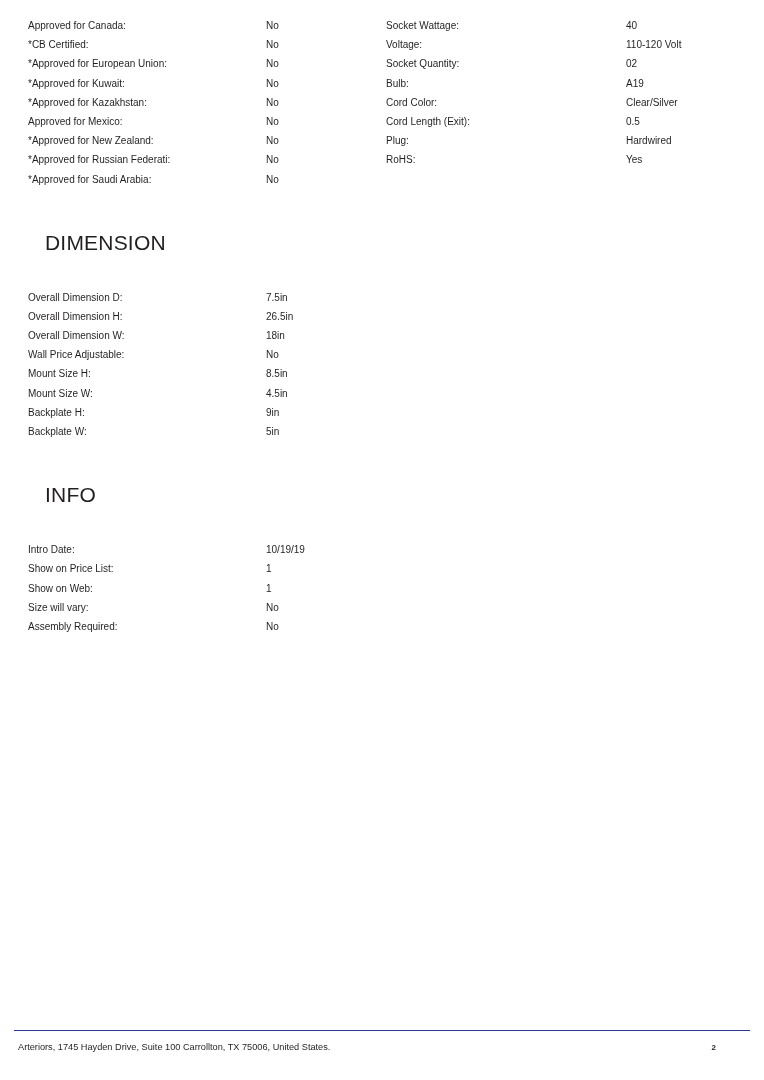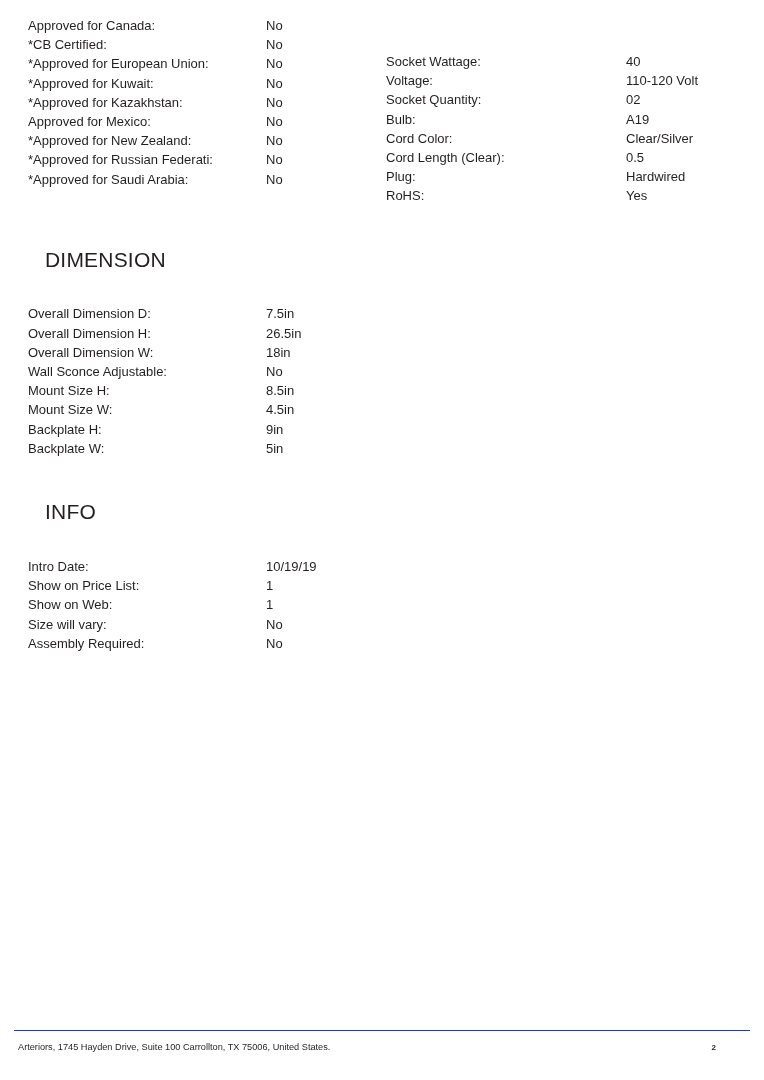--- a/index.html
+++ b/index.html
@@ -33,28 +33,27 @@
   .spec-columns {
     display: flex;
     flex-direction: row;
     width: 100%;
   }
   .spec-col {
     width: 50%;
   }
   .spec-col.right {
     padding-left: 4px;
-    margin-top: 36px;
   }
   .spec-row {
     display: flex;
     flex-direction: row;
     line-height: 19.2px;
     height: 19.2px;
-    font-size: 13px;
+    font-size: 10px;
   }
   .spec-label {
     width: 238px;
     flex: 0 0 238px;
     white-space: nowrap;
     overflow: hidden;
   }
   .spec-col.right .spec-label {
     width: 240px;
     flex: 0 0 240px;
@@ -171,21 +170,21 @@
         </div>
         <div class="spec-row">
           <div class="spec-label">Bulb:</div>
           <div class="spec-value">A19</div>
         </div>
         <div class="spec-row">
           <div class="spec-label">Cord Color:</div>
           <div class="spec-value">Clear/Silver</div>
         </div>
         <div class="spec-row">
-          <div class="spec-label">Cord Length (Clear):</div>
+          <div class="spec-label">Cord Length (Exit):</div>
           <div class="spec-value">0.5</div>
         </div>
         <div class="spec-row">
           <div class="spec-label">Plug:</div>
           <div class="spec-value">Hardwired</div>
         </div>
         <div class="spec-row">
           <div class="spec-label">RoHS:</div>
           <div class="spec-value">Yes</div>
         </div>
@@ -202,21 +201,21 @@
       </div>
       <div class="spec-row">
         <div class="spec-label">Overall Dimension H:</div>
         <div class="spec-value">26.5in</div>
       </div>
       <div class="spec-row">
         <div class="spec-label">Overall Dimension W:</div>
         <div class="spec-value">18in</div>
       </div>
       <div class="spec-row">
-        <div class="spec-label">Wall Sconce Adjustable:</div>
+        <div class="spec-label">Wall Price Adjustable:</div>
         <div class="spec-value">No</div>
       </div>
       <div class="spec-row">
         <div class="spec-label">Mount Size H:</div>
         <div class="spec-value">8.5in</div>
       </div>
       <div class="spec-row">
         <div class="spec-label">Mount Size W:</div>
         <div class="spec-value">4.5in</div>
       </div>

